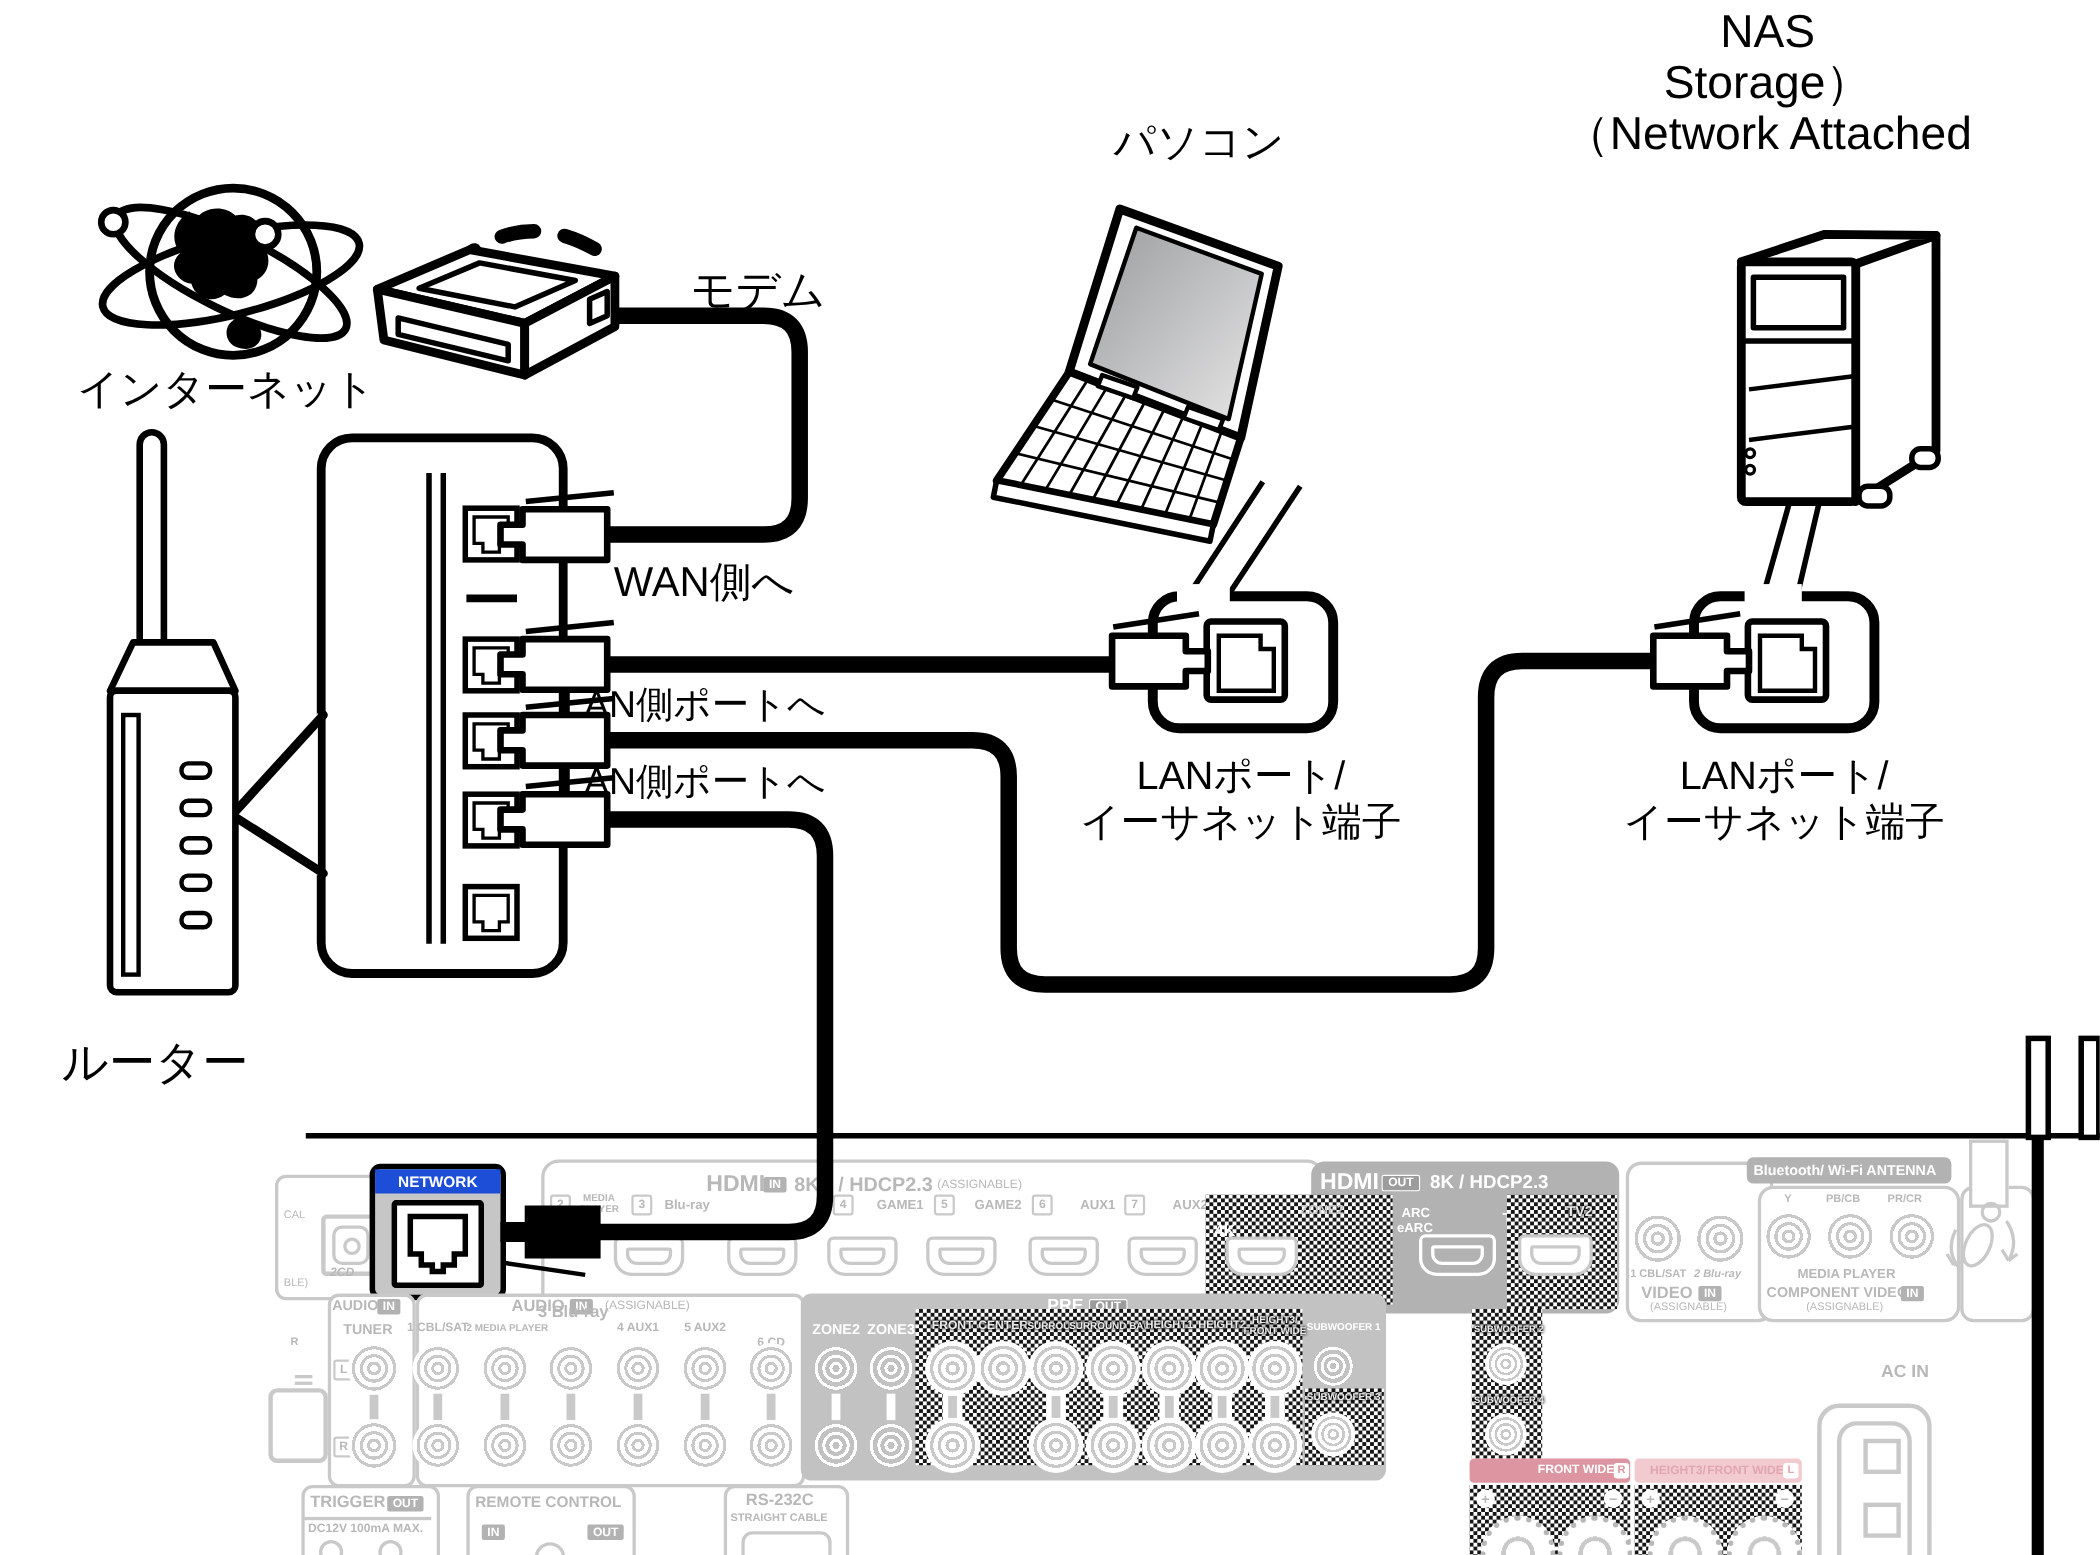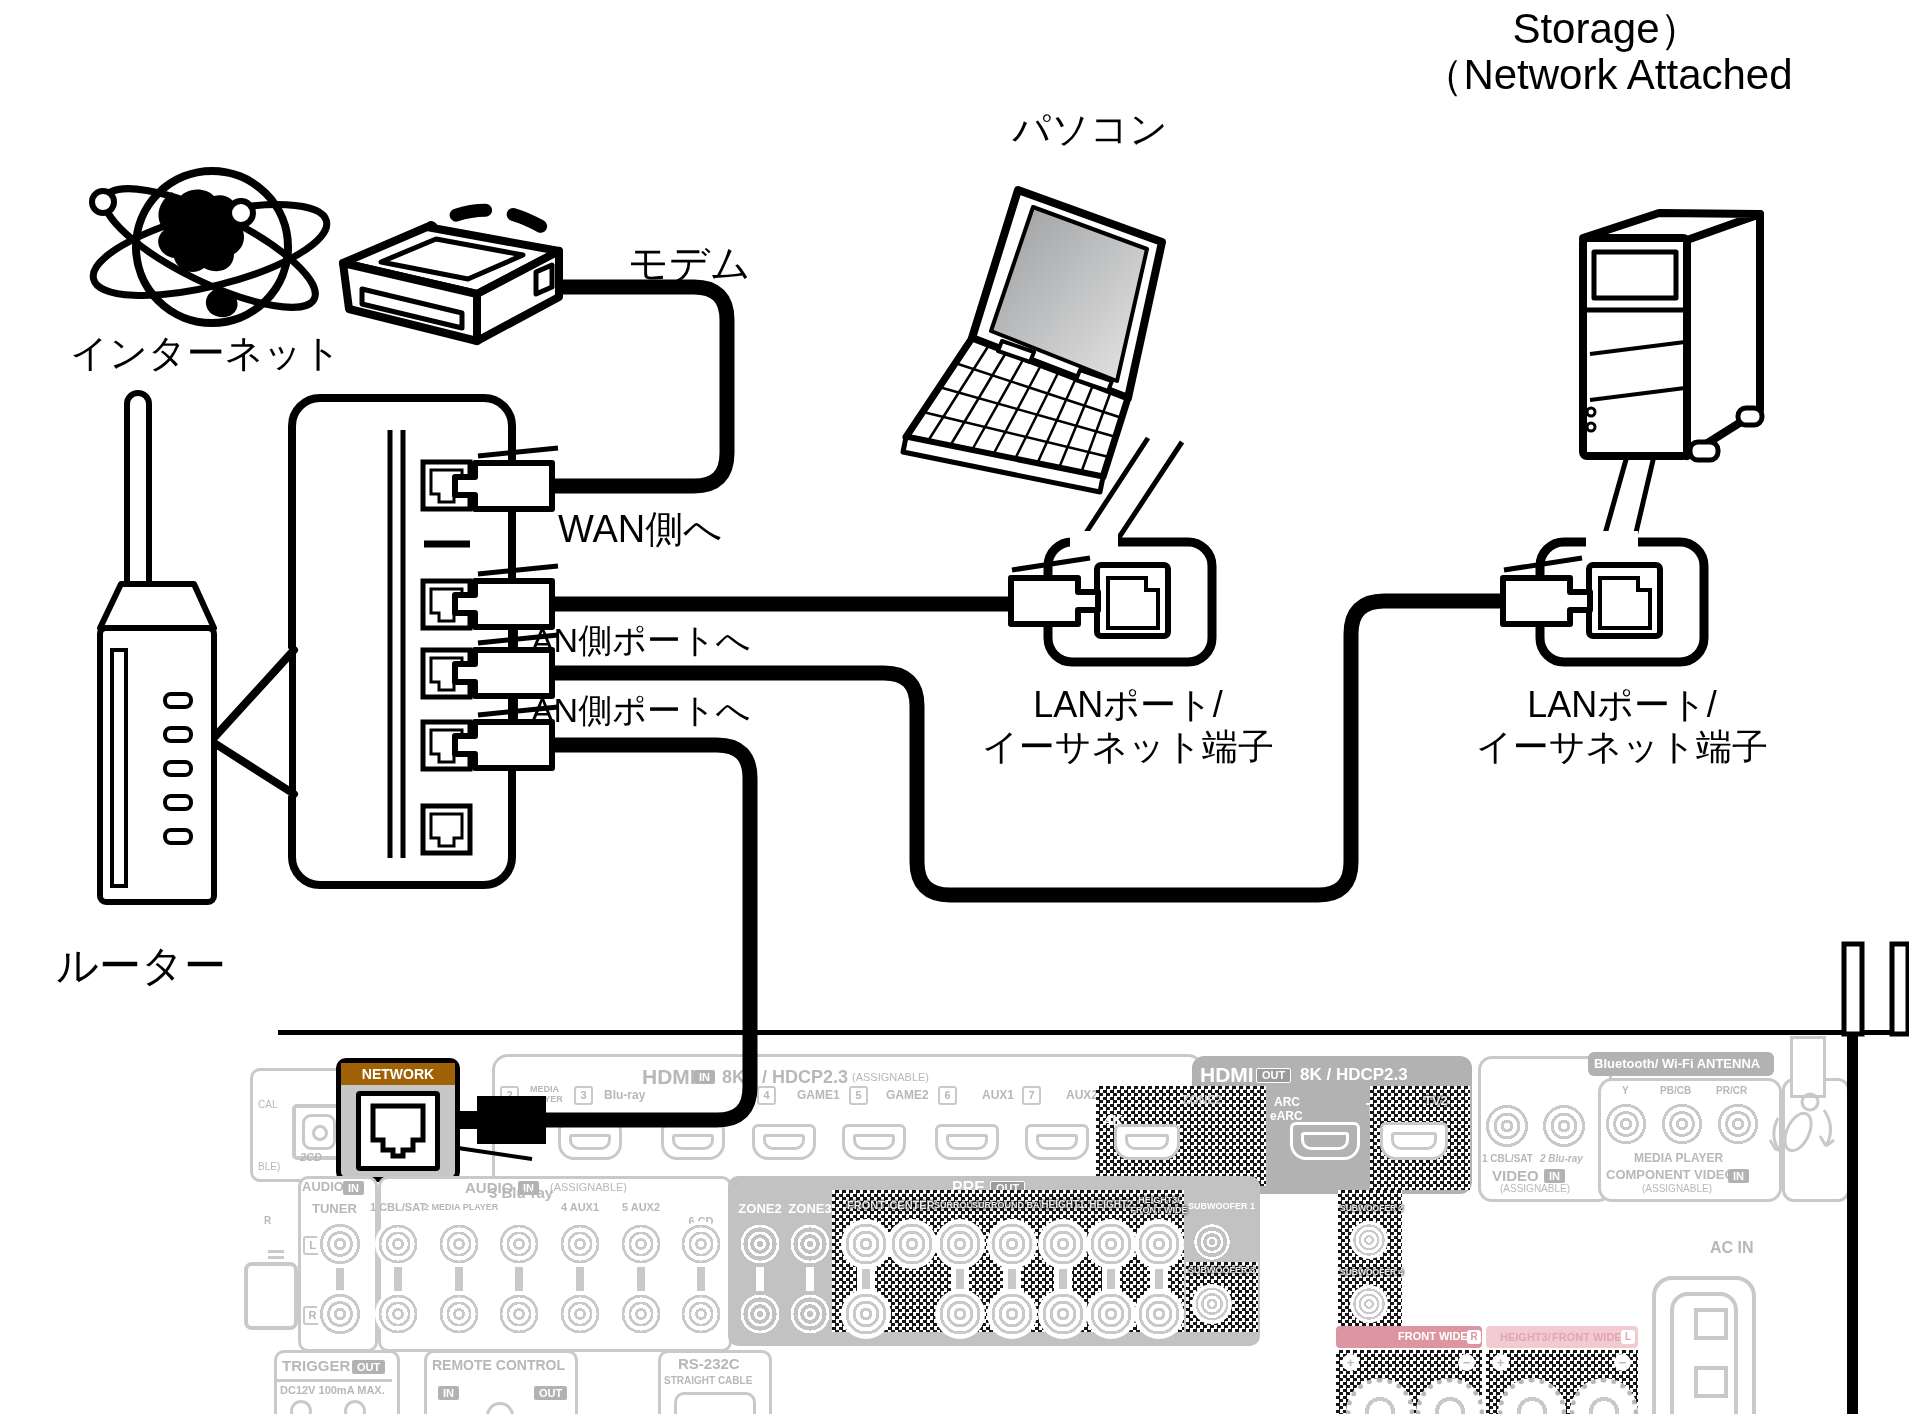--- a/index.html
+++ b/index.html
@@ -64,21 +64,21 @@
       <div class="abs" style="left:16px;top:17px;width:10px;height:10px;border:3px solid #c9c9c9;border-radius:50%;"></div>
     </div>
     <div class="ptxt b" style="left:300px;top:1152px;font-size:11px;font-style:italic;">2CD</div>
     <div class="ptxt" style="left:258px;top:1162px;font-size:10px;">BLE)</div>
     <div class="ptxt b" style="left:264px;top:1216px;font-size:10px;">R</div>
     <div class="abs" style="left:268px;top:1250px;width:16px;height:3px;background:#c9c9c9;"></div>
     <div class="abs" style="left:268px;top:1256px;width:16px;height:3px;background:#c9c9c9;"></div>
     <div class="abs" style="left:244px;top:1262px;width:46px;height:60px;border:4px solid #c9c9c9;border-radius:8px;"></div>
 
     <div class="abs" style="left:336px;top:1058px;width:124px;height:124px;background:#c6c6c6;border:5px solid #000;border-radius:10px;box-sizing:border-box;">
-      <div class="abs" style="left:0;top:0;right:0;height:22px;background:#a16207;color:#fff;text-align:center;">
+      <div class="abs" style="left:0;top:0;right:0;height:22px;background:#1d4ed8;color:#fff;text-align:center;">
         <span class="b" style="font-size:14px;line-height:22px;color:#fff;">NETWORK</span>
       </div>
       <div class="abs" style="left:15px;top:28px;width:84px;height:80px;background:#fff;border:5px solid #000;border-radius:4px;box-sizing:border-box;">
         <svg width="74" height="70" viewBox="0 0 74 70">
             <path d="M12,10 H62 V44 H52 V54 H42 V60 H32 V54 H22 V44 H12 Z" fill="none" stroke="#000" stroke-width="5"></path>
           </svg>
       </div>
     </div>
 
     <div class="obox" style="left:492px;top:1054px;width:706px;height:140px;border-radius:16px;"></div>
@@ -467,20 +467,21 @@
       <path d="M1776,1150 L1770,1140 M1776,1150 L1786,1146" stroke-width="3"></path>
       <path d="M1826,1146 L1820,1136 M1826,1146 L1834,1140" stroke-width="3"></path>
     </g>
   </svg>
 
   <div id="labels">
     <div class="dlabel" style="left:70px;top:328px;font-size:38px;">インターネット</div>
     <div class="dlabel" style="left:628px;top:236px;font-size:40px;">モデム</div>
     <div class="dlabel ctr" style="left:990px;top:104px;width:200px;font-size:38px;">パソコン</div>
     <div class="dlabel ctr" style="left:1377px;top:6px;width:460px;font-size:42px;line-height:46px;">
+      <div>NAS</div>
       <div>Storage）</div>
       <div>（Network Attached</div>
     </div>
     <div class="dlabel" style="left:56px;top:938px;font-size:42px;">ルーター</div>
     <div class="dlabel" style="left:558px;top:504px;font-size:38px;">WAN側へ</div>
     <div class="dlabel" style="left:512px;top:618px;font-size:34px;">LAN側ポートへ</div>
     <div class="dlabel" style="left:512px;top:688px;font-size:34px;">LAN側ポートへ</div>
     <div class="dlabel ctr" style="left:978px;top:684px;width:300px;font-size:36px;line-height:42px;">
       <div>LANポート/</div>
       <div>イーサネット端子</div>

